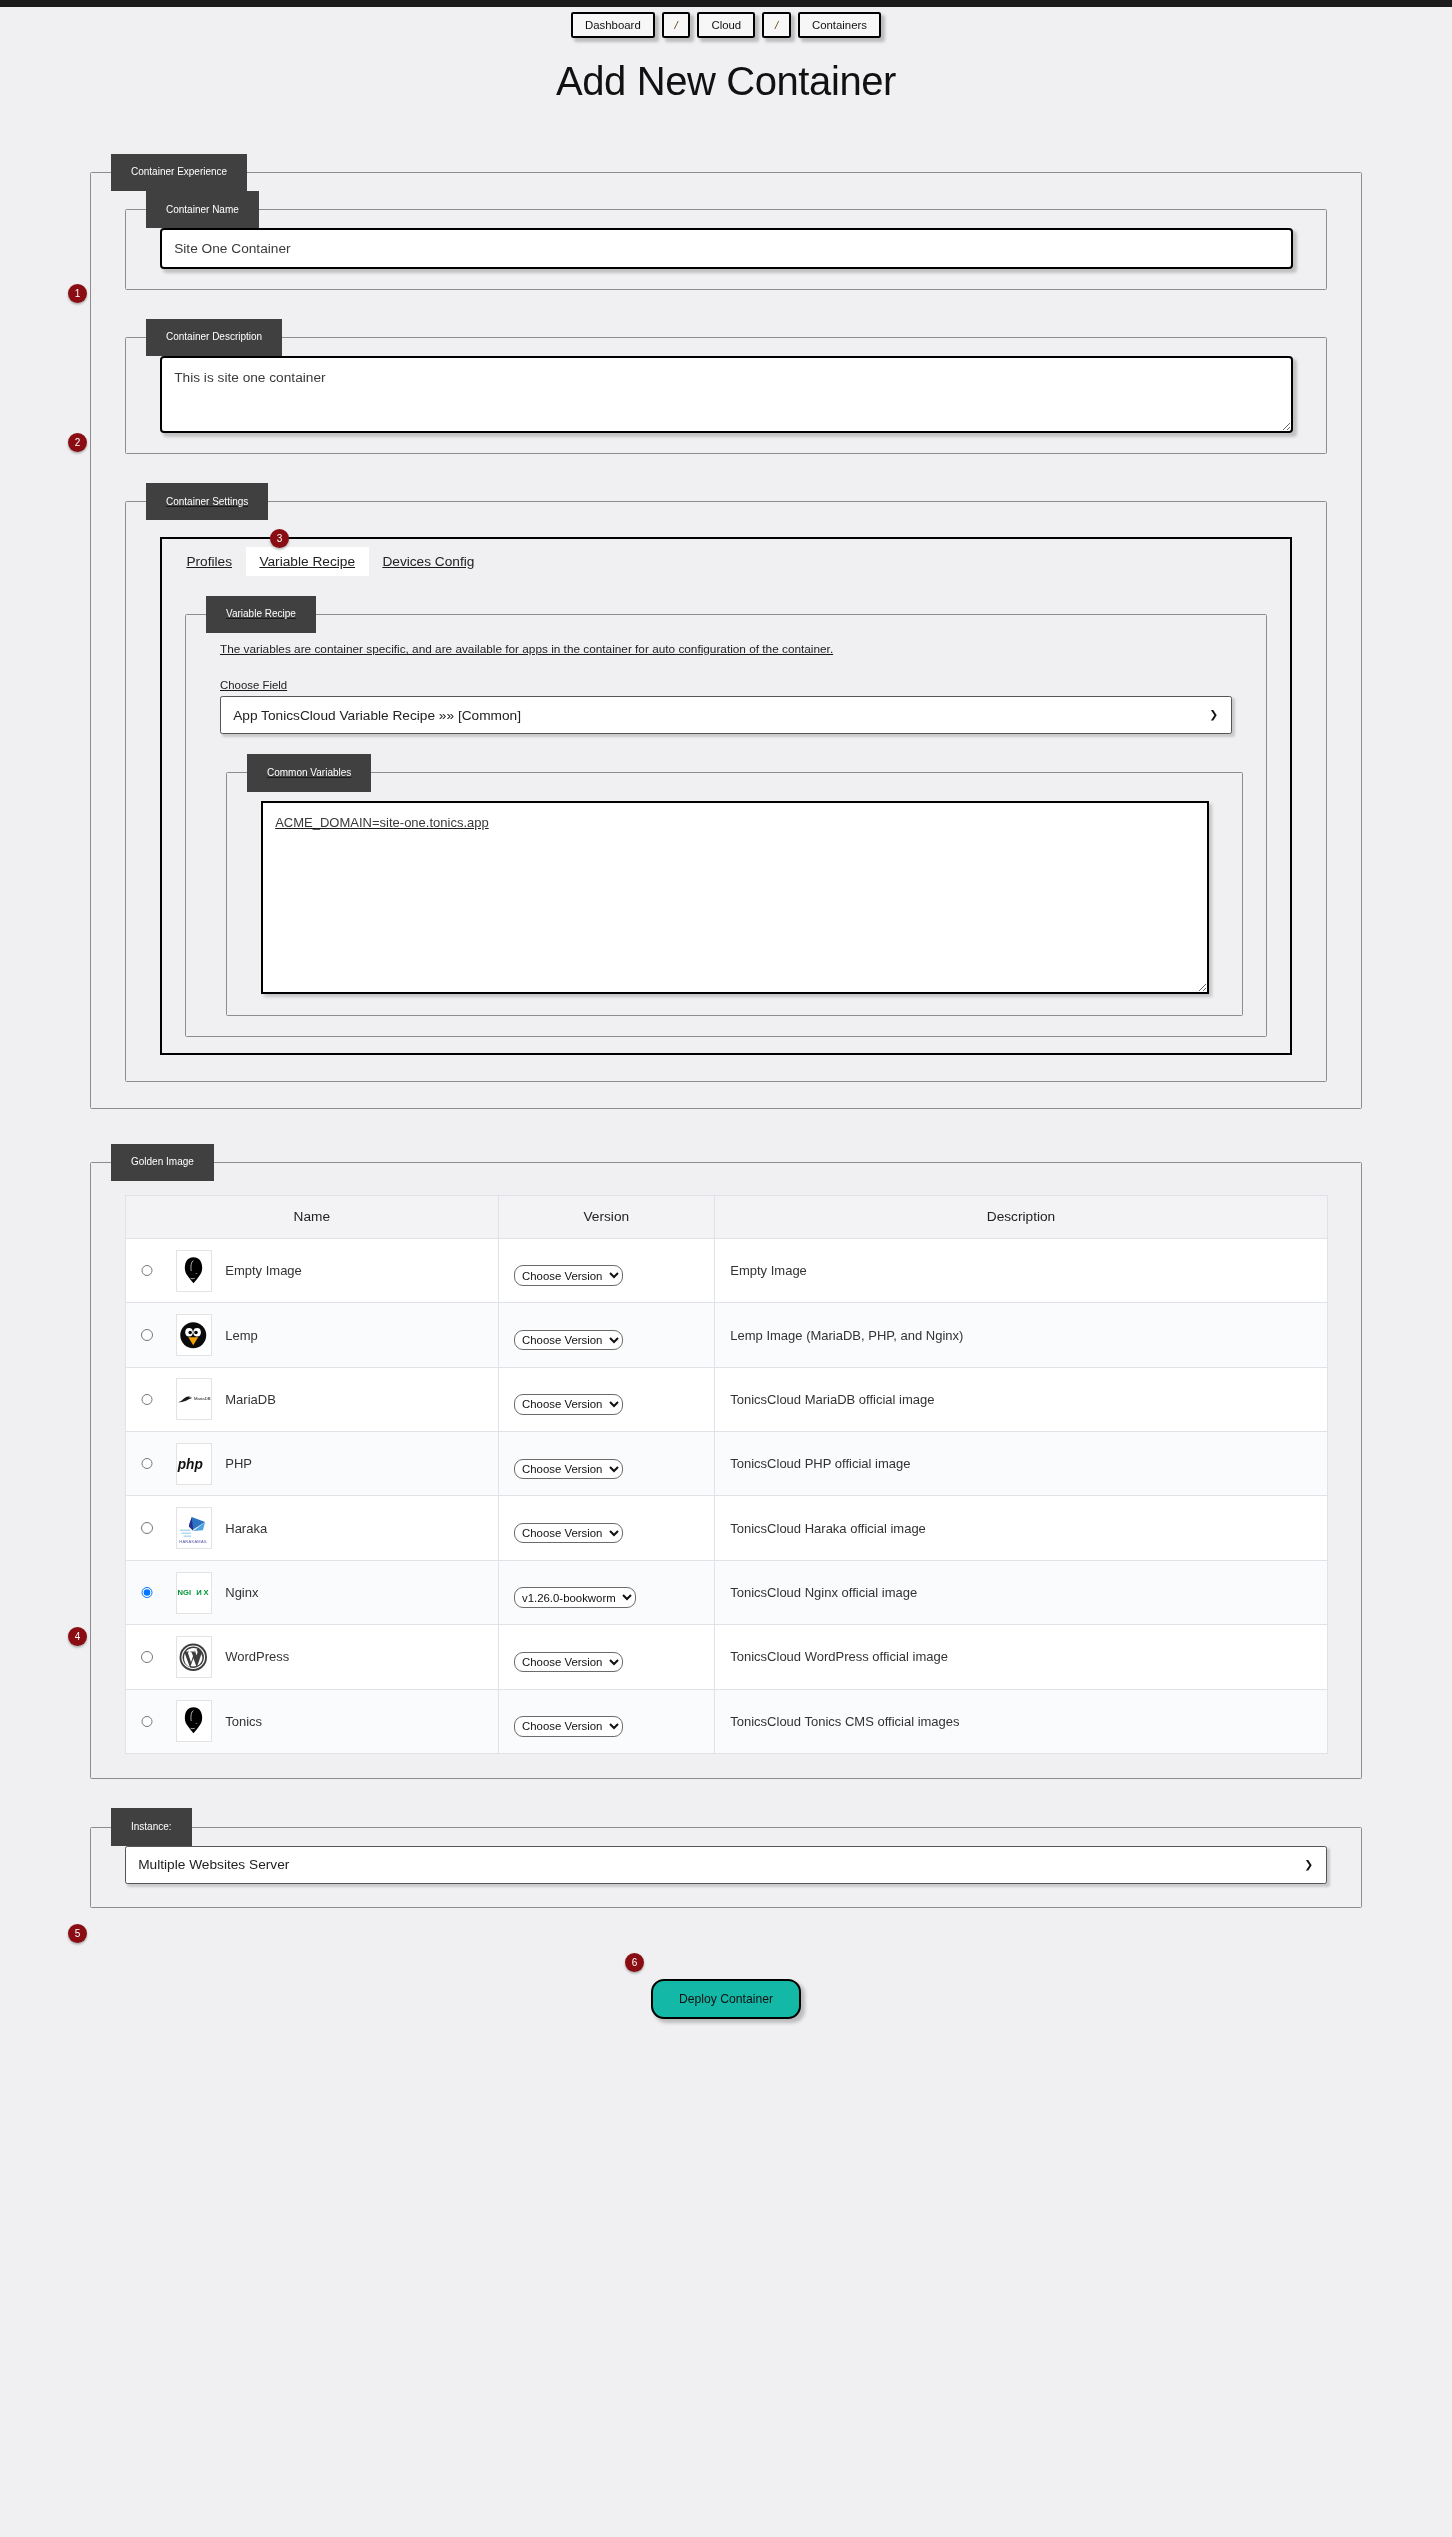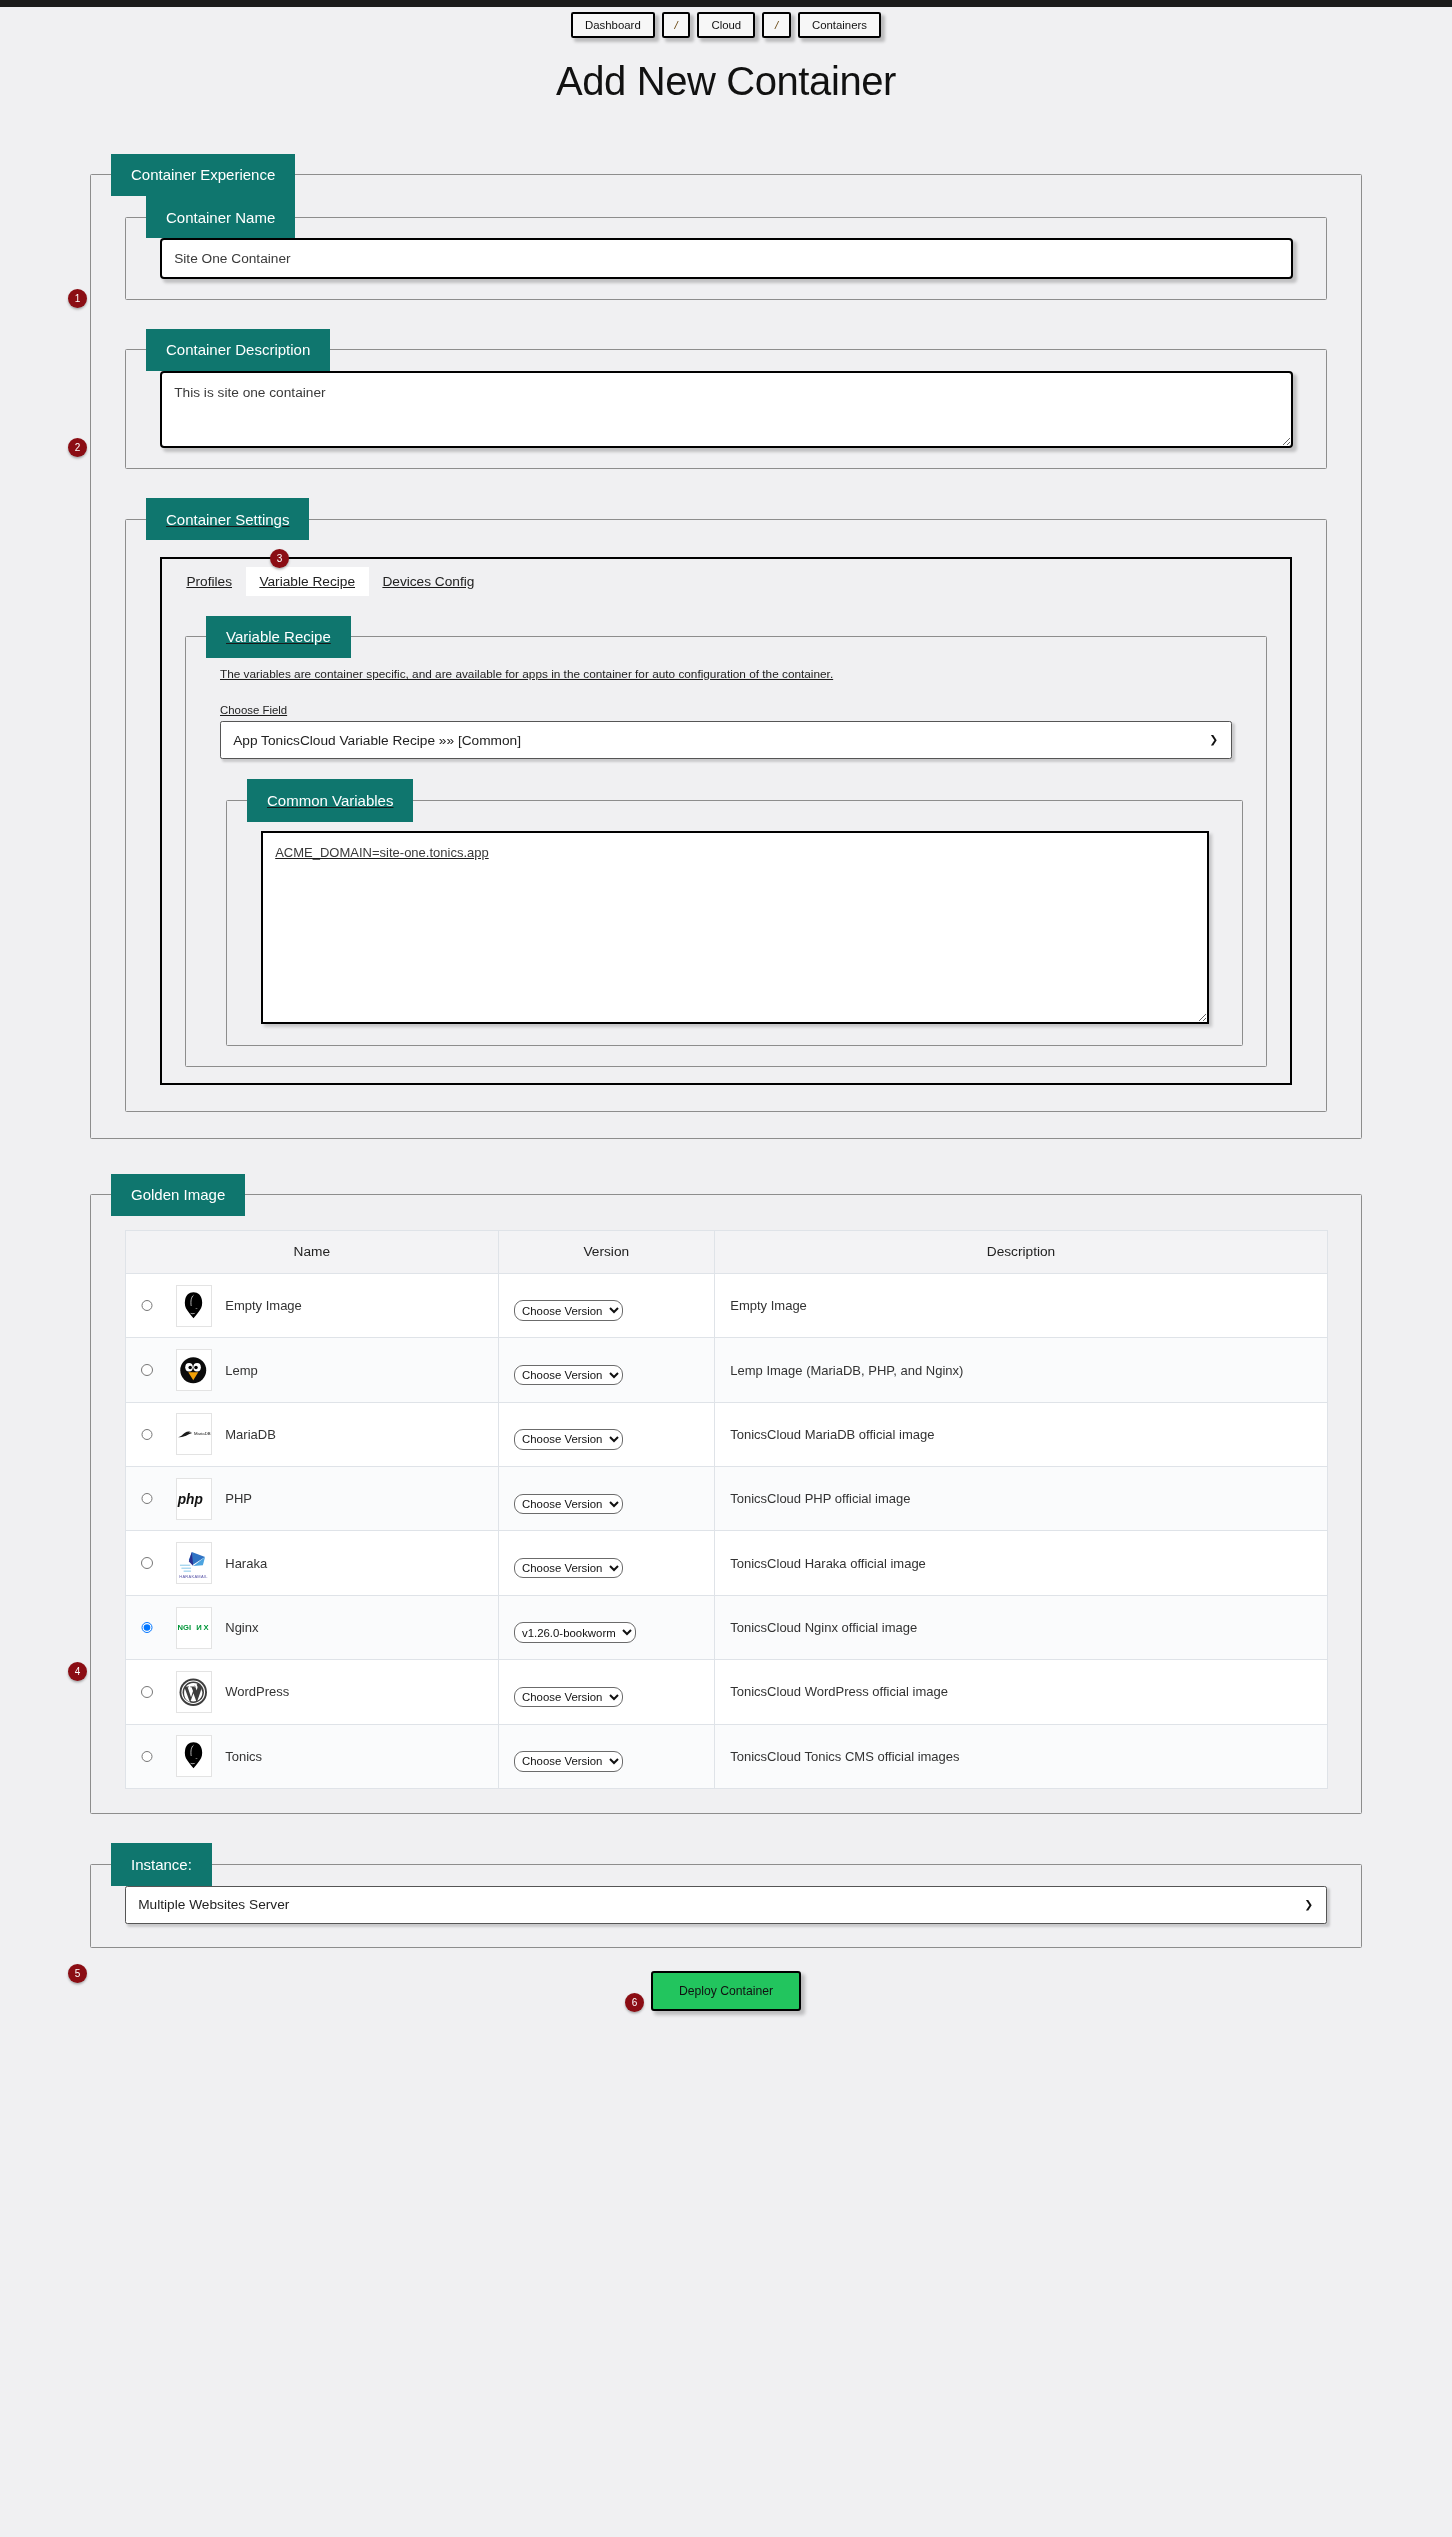--- a/index.html
+++ b/index.html
@@ -29,21 +29,21 @@
     letter-spacing:-0.4px; color:#111;
   }
 
   
   fieldset {
     border:1.5px solid #8d8d8d; border-radius:1.5px;
     margin:0; padding:0;
     background:transparent;
   }
   legend {
-    background:#0f766e; color:#fff; font-size:15px;
+    background:#404040; color:#fff; font-size:10px;
     padding:13.7px 20px 13.7px 20px; margin-left:20px;
     line-height:1; font-weight:400;
   }
   .fs-outer { margin:50px 90px 0 90px; padding:0 0 26px 0; position:relative; }
   .fs-inner { margin:0 34px 0 34px; padding:0 0 20px 0; position:relative; }
   .fs-inner + .fs-inner { margin-top:29px; }
 
   
   .text-input, .text-area {
     display:block; width:calc(100% - 67px); margin:0 34px;
@@ -99,24 +99,25 @@
   .logo-box svg { display:block; }
   select.ver {
     font-family:"Liberation Sans", sans-serif; font-size:11.4px; color:#111;
     background:#fff; border:0.8px solid #6b6b6b; border-radius:9px; padding:2.3px 3.1px;margin-top:10px;
   }
 
   
   .inst-fs { margin:29px 90px 0 90px; padding-bottom:23px; }
   .deploy-wrap { display:flex; justify-content:center; margin:23px 0 30.5px 0; position:relative; }
   .deploy-btn {
-    background:#22c55e; border:2.3px solid #000; border-radius:3px;
+    background:#14b8a6; border:2.3px solid #000; border-radius:13px;
     font-family:"Liberation Sans", sans-serif; font-size:12.2px; color:#111;
     padding:10.7px 26px; cursor:pointer;
     box-shadow:3.8px 3.8px 3.8px rgba(0,0,0,0.22);
+    margin-top:48px;
   }
 
   
   .marker {
     position:absolute; width:19px; height:19px; border-radius:50%;
     background:#8b0d14; color:#fff; font-size:10px;
     display:flex; align-items:center; justify-content:center;
     box-shadow:0 1.5px 2.3px rgba(0,0,0,0.3); z-index:20;
   }
 </style>

